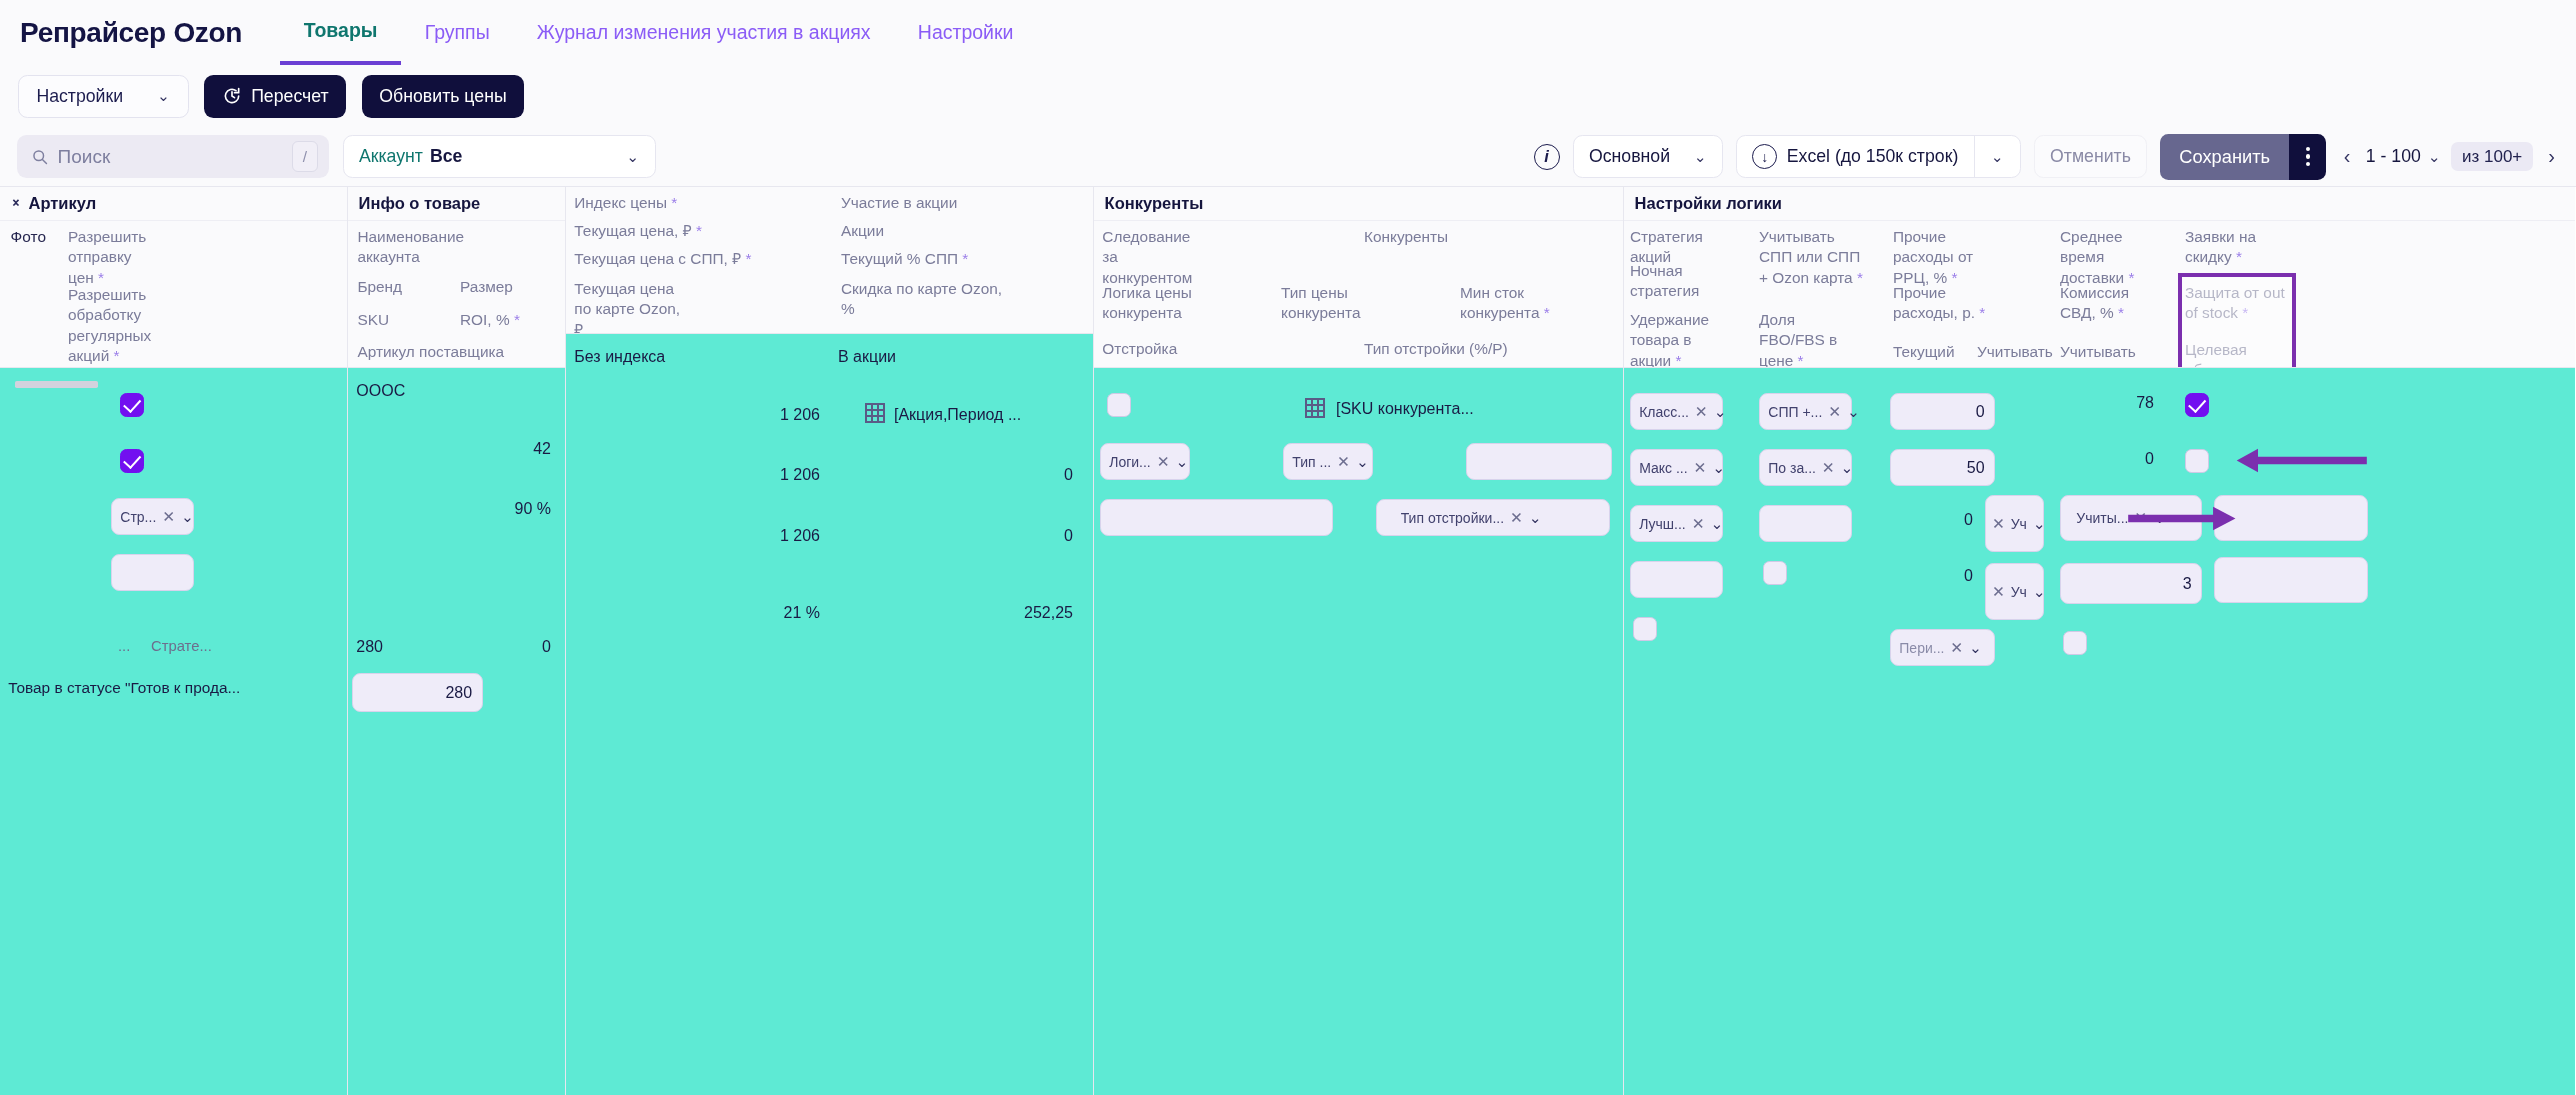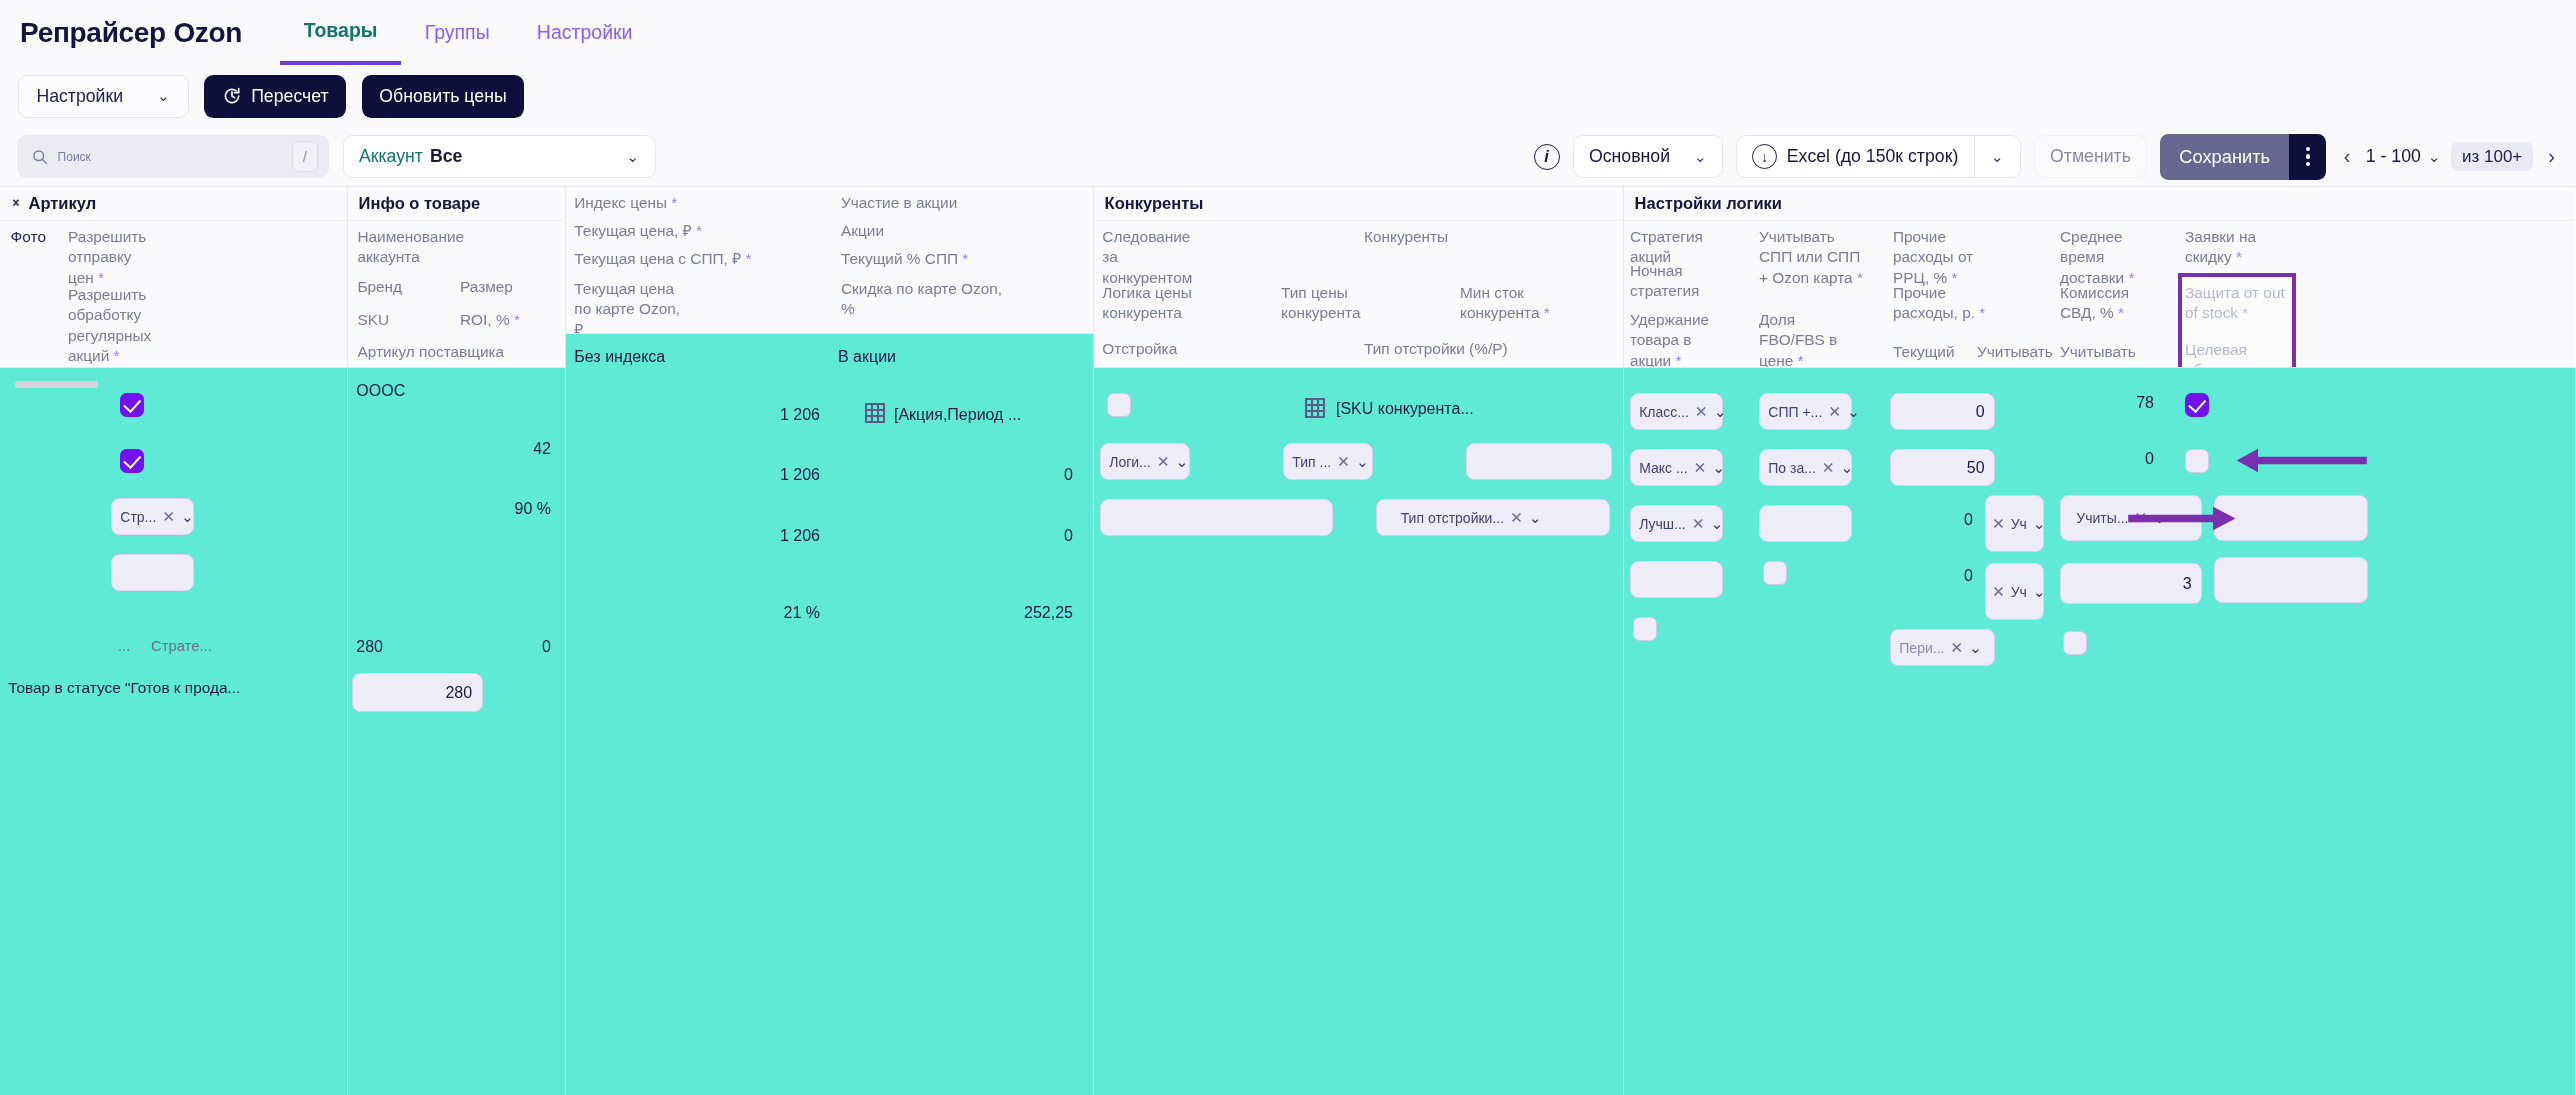--- a/index.html
+++ b/index.html
@@ -86,21 +86,21 @@
   .search-box {
     width: 312px;
     height: 43px;
     background: #eceaf3;
     border-radius: 9.4px;
     display: flex;
     align-items: center;
     padding: 0 10.6px 0 14px;
     gap: 9.4px;
   }
-  .search-box .ph { font-size: 12px; color: #7e7f9f; flex: 1; }
+  .search-box .ph { font-size: 19px; color: #7e7f9f; flex: 1; }
   .slash-key {
     width: 26px; height: 31px;
     border: 1.2px solid #dcdbe8;
     border-radius: 5.9px;
     display: flex; align-items: center; justify-content: center;
     font-size: 15.4px; color: #8f90ad;
     background: #f1eff7;
   }
   .acct-select {
     width: 313px; height: 43px;
@@ -334,20 +334,21 @@
   .arrow-an { position: absolute; pointer-events: none; }
 </style>
 </head>
 <body>
 
 <div class="topnav">
   <div class="brand">Репрайсер Ozon</div>
   <div class="navtabs">
     <div class="navtab active">Товары</div>
     <div class="navtab">Группы</div>
+    <div class="navtab">Журнал изменения участия в акциях</div>
     <div class="navtab">Настройки</div>
   </div>
 </div>
 
 <div class="toolbar">
   <div class="btn btn-outline">
     <span>Настройки</span>
     <span class="chev">⌄</span>
   </div>
   <div class="btn btn-dark">

